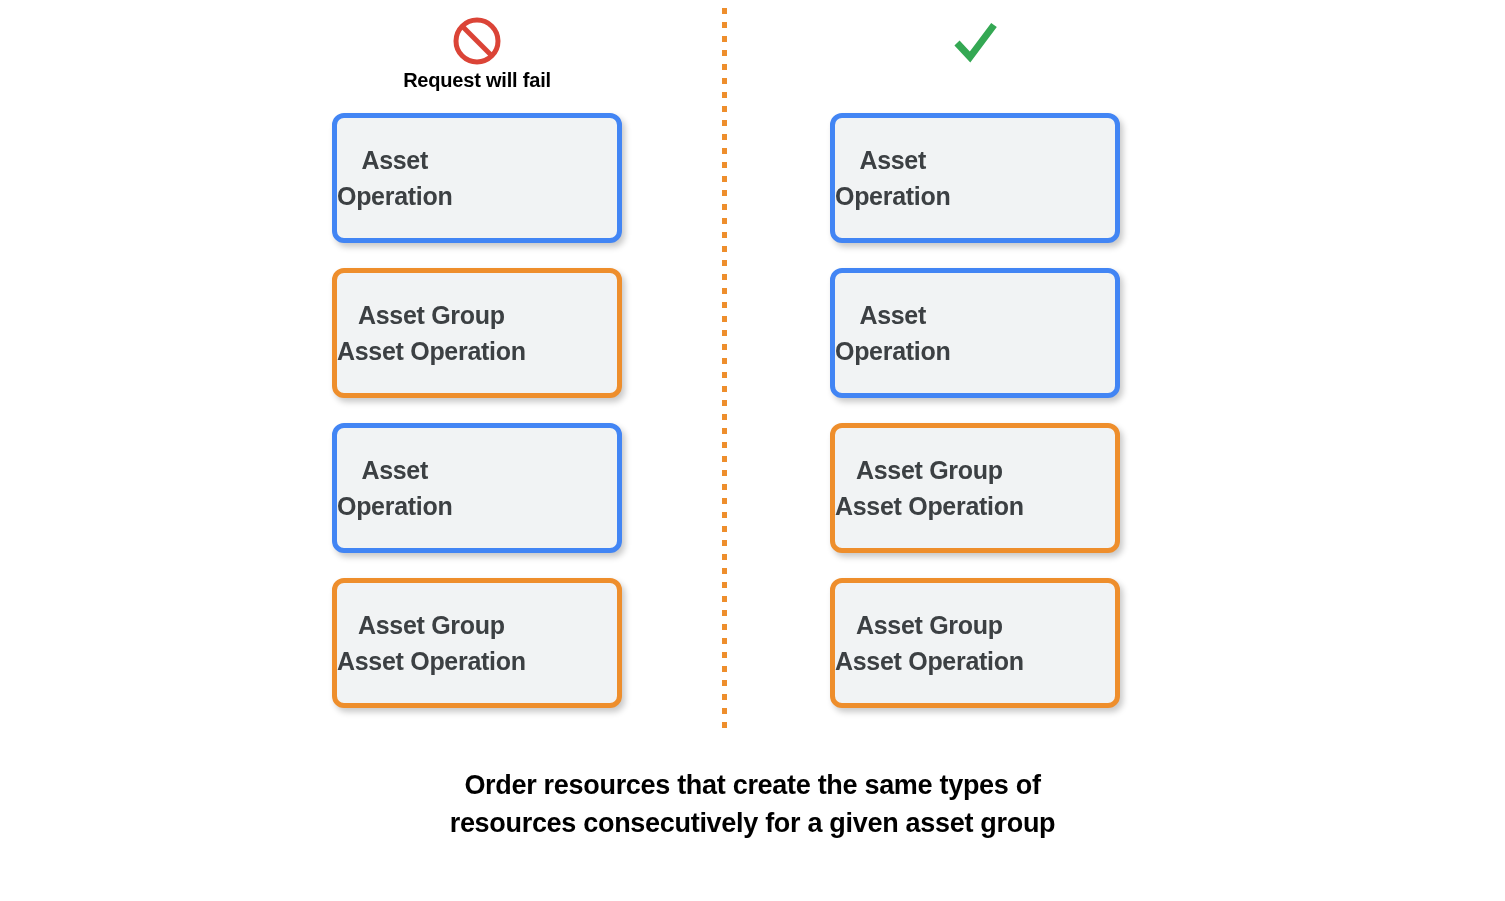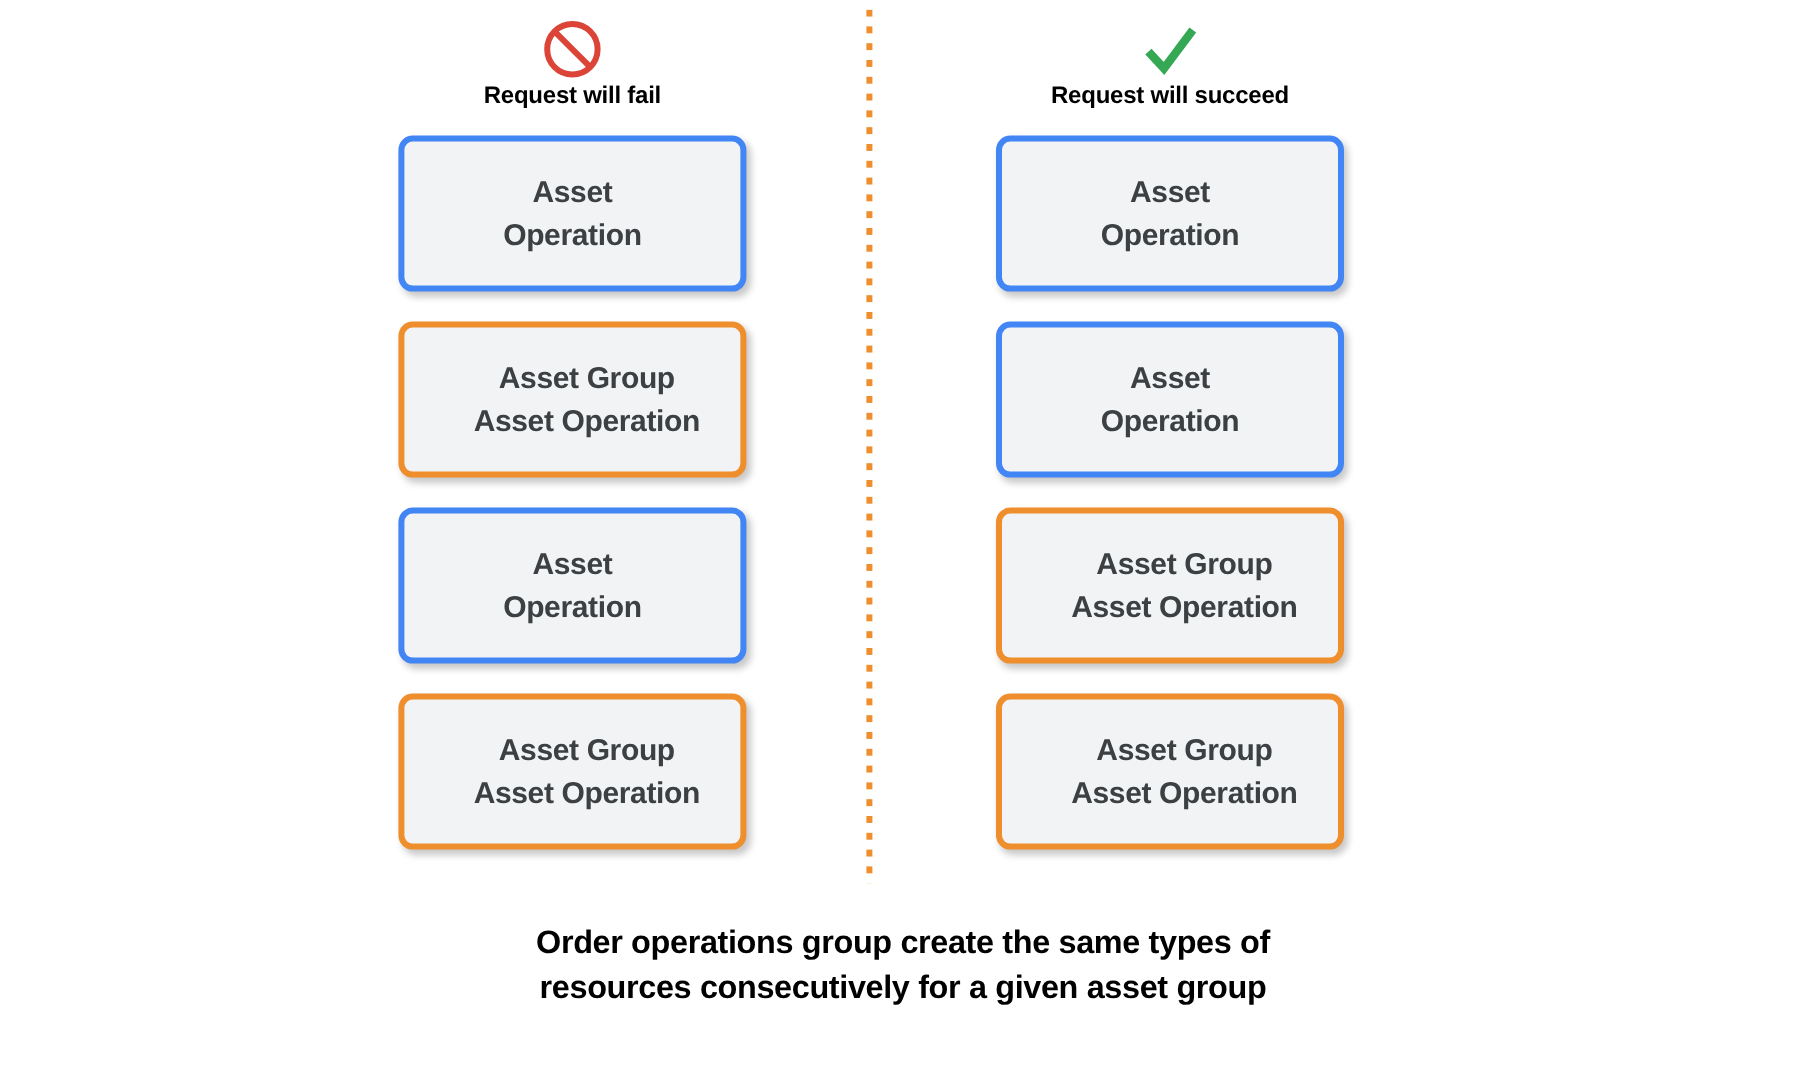--- a/index.html
+++ b/index.html
@@ -64,25 +64,24 @@
     box-sizing: border-box;
     width: 290px;
     height: 130px;
     margin-bottom: 25px;
     border-radius: 12px;
     border: 5px solid #1d4ed8;
     background: #f1f3f4;
     box-shadow: 3px 4px 6px rgba(0,0,0,0.22);
     display: flex;
     align-items: center;
-    justify-content: center;
     text-align: center;
   }
   .op-box.type-asset        { border-color: #4285f4; }
-  .op-box.type-asset-group  { border-color: #ee8e2c; padding-left: 24px; }
+  .op-box.type-asset-group  { border-color: #ee8e2c; }
 
   .op-label {
     font-size: 25px;
     font-weight: bold;
     color: #3c4043;
     line-height: 1.45;
     letter-spacing: -0.3px;
     white-space: pre-line;
   }
 
@@ -152,21 +151,20 @@
     </div>
   </div>
 
   <div id="divider"></div>
 
   <div class="column" id="column-succeed">
     <div class="col-header">
       <svg class="status-icon" viewBox="0 0 64 52" xmlns="http://www.w3.org/2000/svg">
         <polyline points="14,29 27,43 51,11" fill="none" stroke="#34a853" stroke-width="7" stroke-linecap="butt" stroke-linejoin="miter"></polyline>
       </svg>
-      <div class="col-title">Request will succeed</div>
     </div>
 
     <div class="op-list">
       <div class="op-box type-asset">
         <span class="op-label">Asset
 Operation</span>
       </div>
       <div class="op-box type-asset">
         <span class="op-label">Asset
 Operation</span>
@@ -175,16 +173,16 @@
         <span class="op-label">Asset Group
 Asset Operation</span>
       </div>
       <div class="op-box type-asset-group">
         <span class="op-label">Asset Group
 Asset Operation</span>
       </div>
     </div>
   </div>
 
-  <div id="caption">Order operations group create the same types of
+  <div id="caption">Order resources that create the same types of
 resources consecutively for a given asset group</div>
 
 </div>
 
 </body></html>

